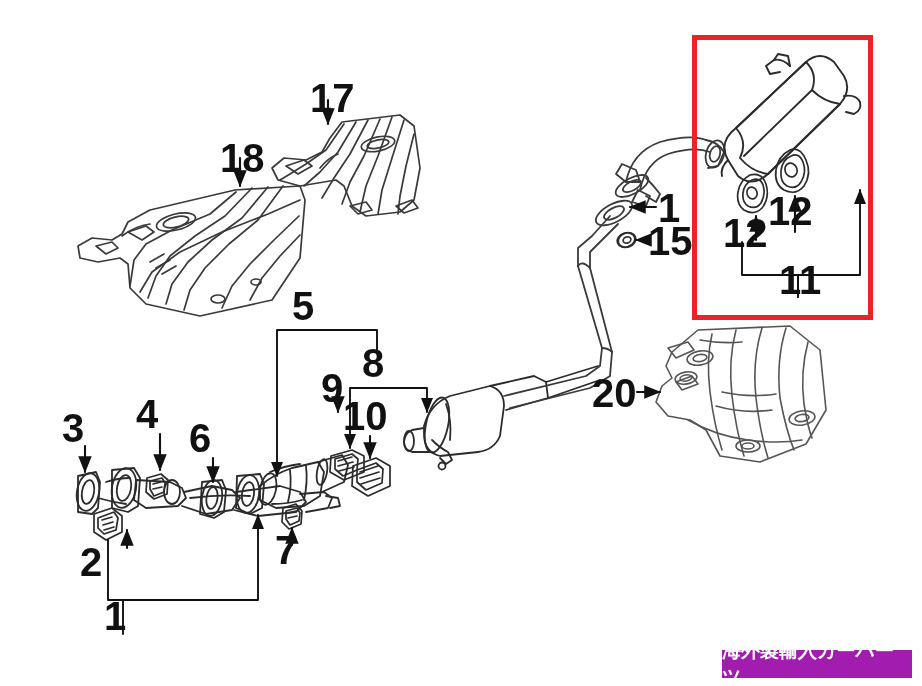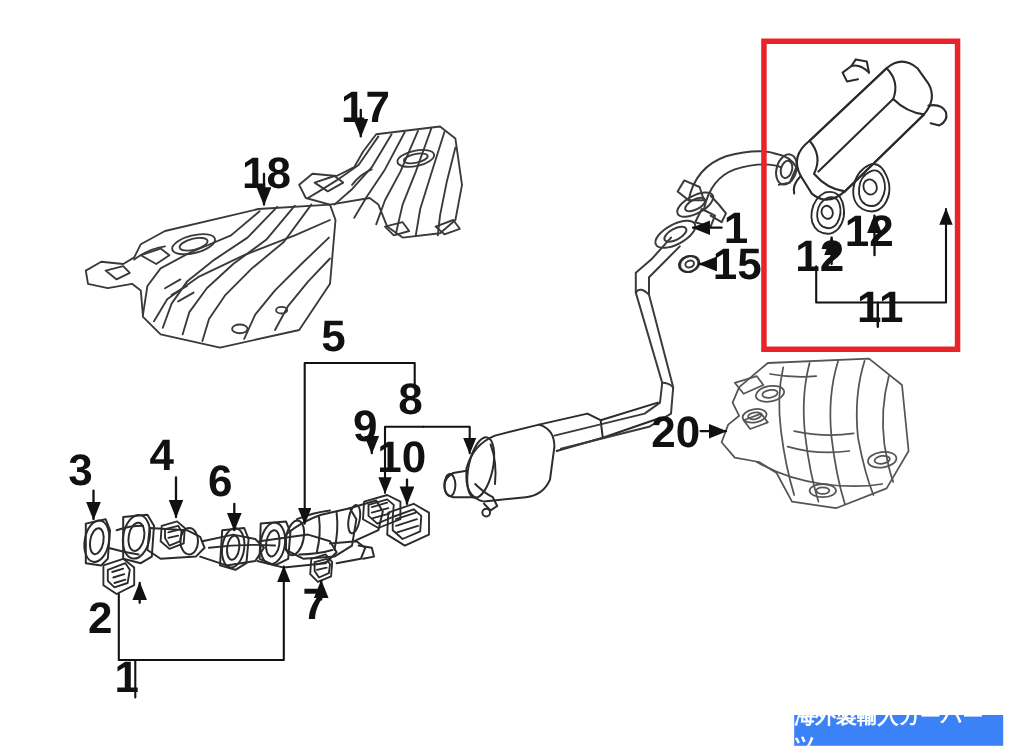--- a/index.html
+++ b/index.html
@@ -33,21 +33,21 @@
     white-space: nowrap;
     user-select: none;
   }
   .callout.sz-lg { font-size: 40px; }
   .watermark {
     position: absolute;
     left: 722px;
     top: 650px;
     width: 190px;
     height: 28px;
-    background: #3b82f6;
+    background: #a21caf;
     color: #ffffff;
     font-size: 19px;
     font-weight: 700;
     letter-spacing: 0px;
     display: flex;
     align-items: center;
     justify-content: center;
     font-family: "DejaVu Sans", sans-serif;
     box-sizing: border-box;
   }

